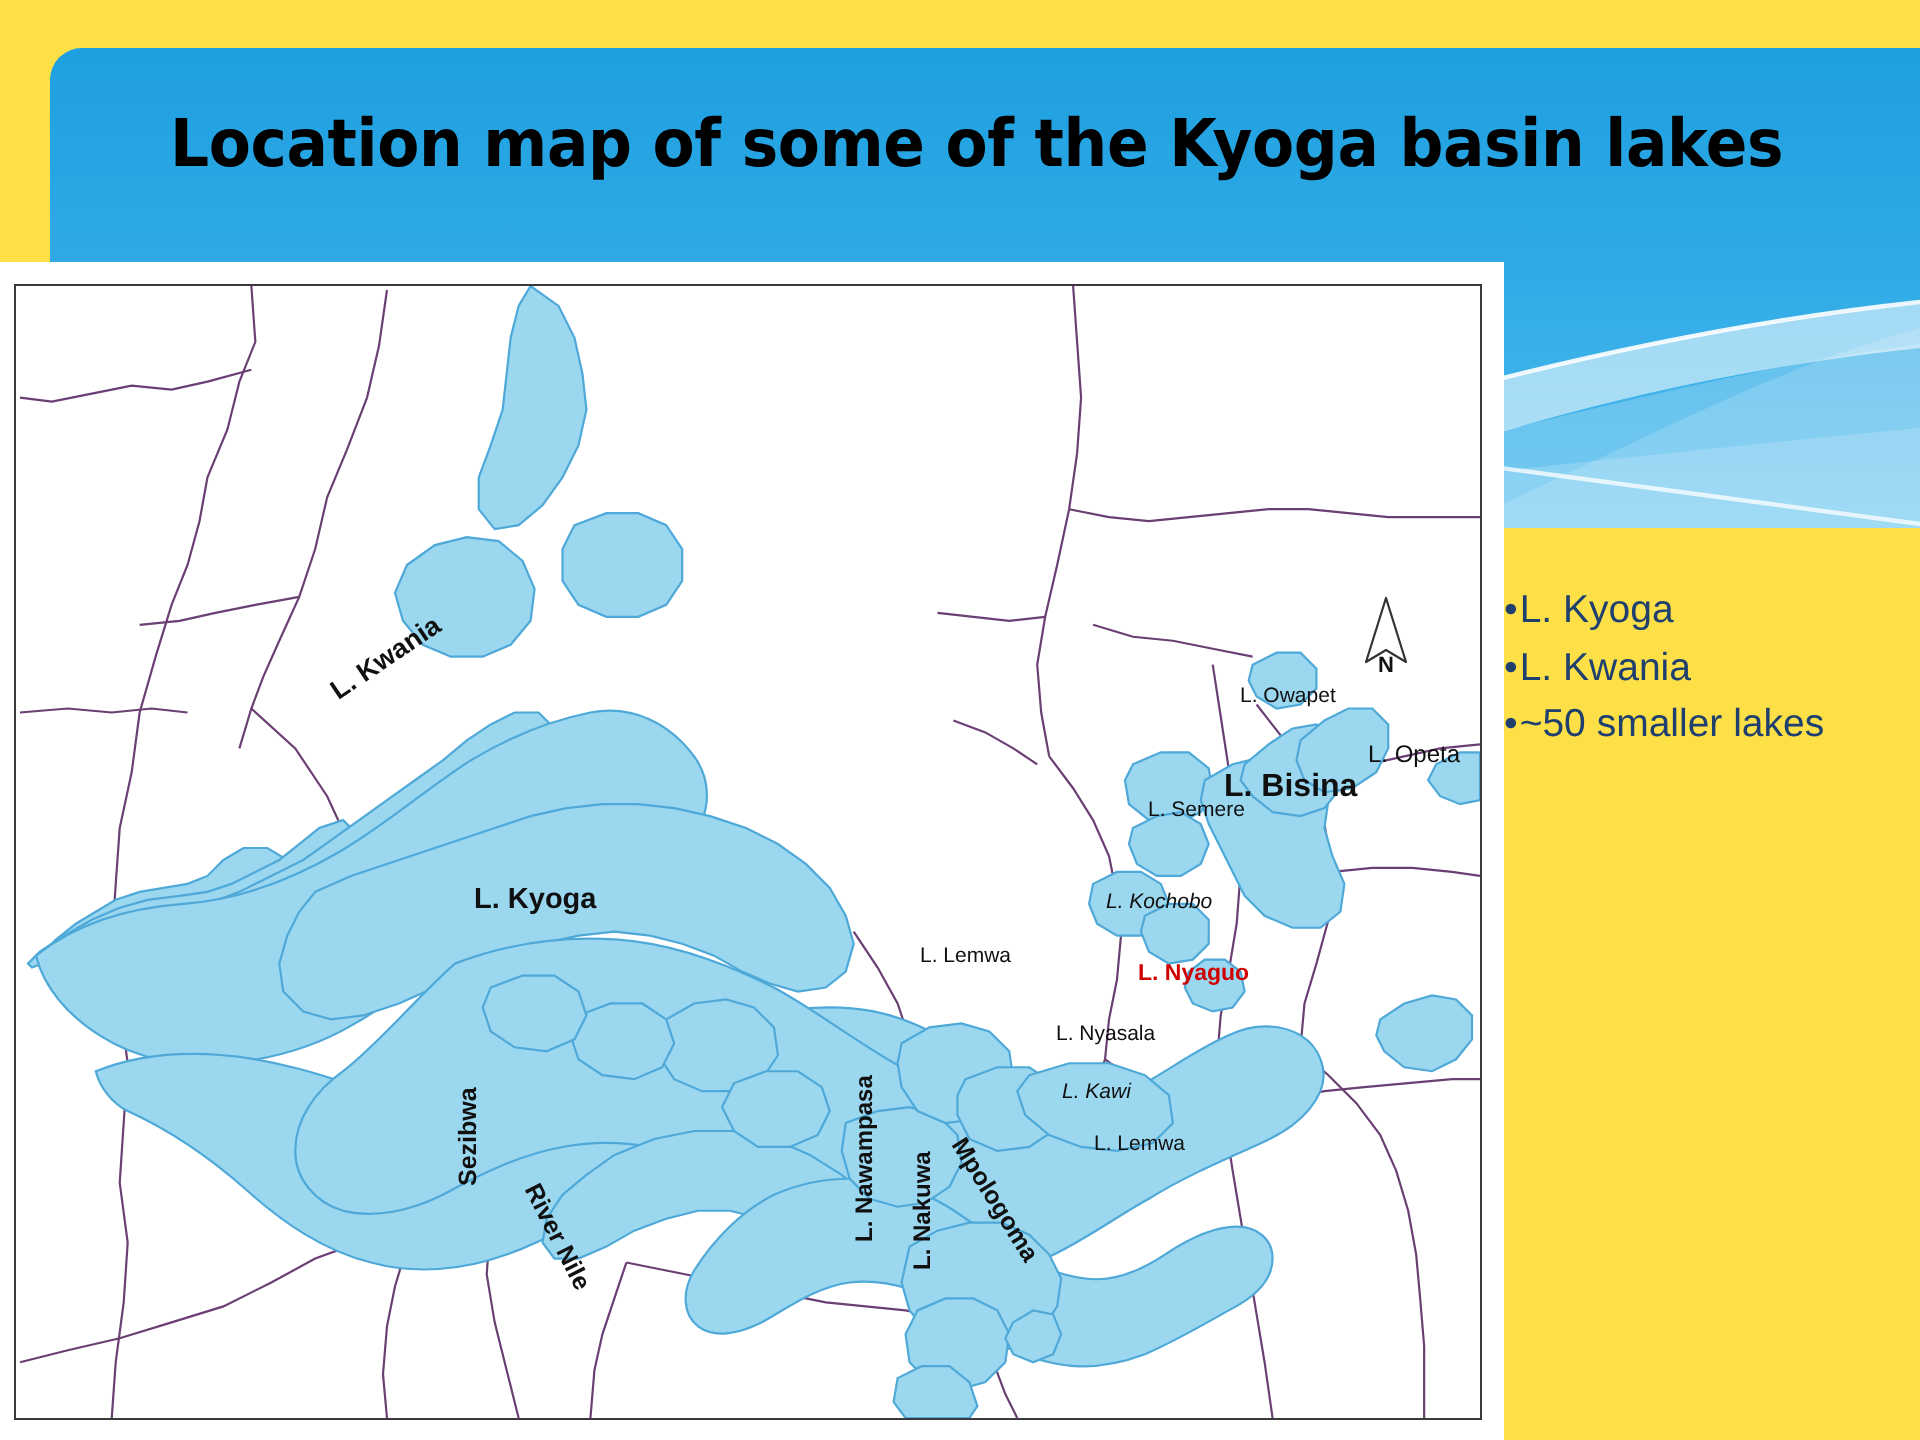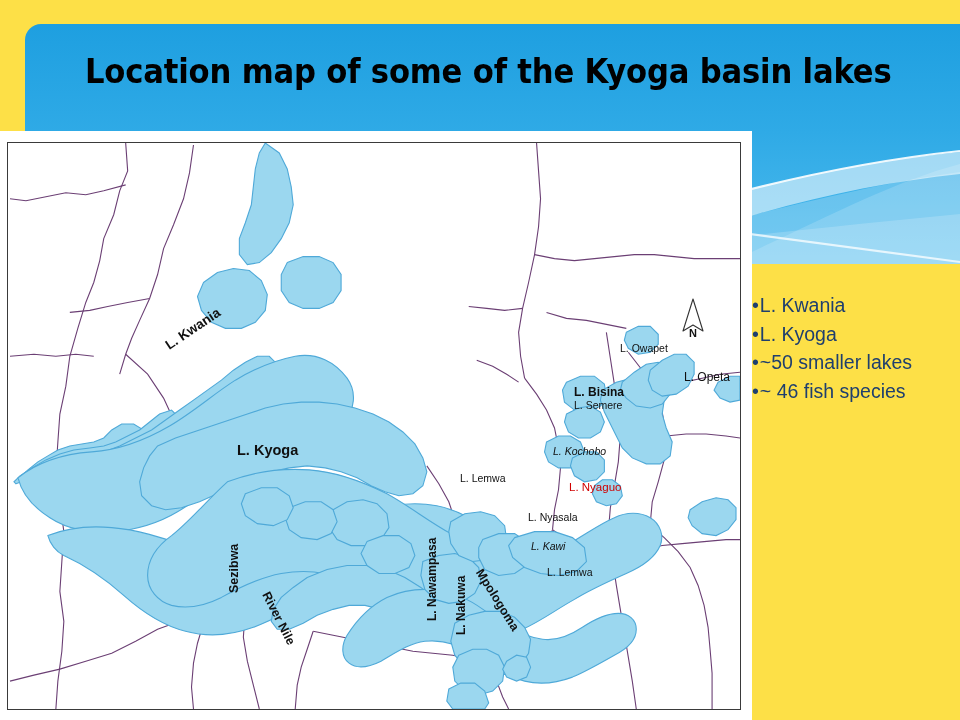--- a/index.html
+++ b/index.html
@@ -50,21 +50,21 @@
   
   .lbl{
     position:absolute;
     font-family:"Liberation Sans", sans-serif;
     color:#101010;
     white-space:nowrap;
     line-height:1;
     pointer-events:none;
   }
   .lbl.bold{font-weight:bold;}
-  .lbl.red{color:#D00000;font-weight:normal;}
+  .lbl.red{color:#D00000;font-weight:bold;}
 
   
   .north{position:absolute;left:668px;top:148px;width:34px;height:52px;}
   .north .n-txt{
     position:absolute;left:0;top:36px;width:34px;text-align:center;
     font-family:"Liberation Sans", sans-serif;font-size:11px;font-weight:bold;color:#111;
   }
 
   
   .bullets{
@@ -251,21 +251,21 @@
                  L708 248 Z"></path>
         <path d="M500 520 L510 514 L520 516 L524 526 L520 536 L510 540
                  L500 536 L496 528 Z"></path>
       </g>
     </svg>
 
     <div class="lbl bold" style="left:155px;top:198px;font-size:13.5px;transform:rotate(-34deg);transform-origin:left top;">L. Kwania</div>
     <div class="lbl bold" style="left:229px;top:300px;font-size:14.5px;">L. Kyoga</div>
     <div class="lbl" style="left:612px;top:200px;font-size:10.5px;">L. Owapet</div>
     <div class="lbl" style="left:676px;top:228px;font-size:12px;">L. Opeta</div>
-    <div class="lbl bold" style="left:566px;top:243px;font-size:12px;">L. Bisina</div>
+    <div class="lbl bold" style="left:604px;top:243px;font-size:16px;">L. Bisina</div>
     <div class="lbl" style="left:566px;top:257px;font-size:10.5px;">L. Semere</div>
     <div class="lbl" style="left:545px;top:303px;font-size:10.5px;font-style:italic;">L. Kochobo</div>
     <div class="lbl red" style="left:561px;top:339px;font-size:11.5px;">L. Nyaguo</div>
     <div class="lbl" style="left:452px;top:330px;font-size:10.5px;">L. Lemwa</div>
     <div class="lbl" style="left:508px;top:369px;font-size:10.5px;padding-left:12px;">L. Nyasala</div>
     <div class="lbl" style="left:523px;top:398px;font-size:10.5px;font-style:italic;">L. Kawi</div>
     <div class="lbl" style="left:539px;top:424px;font-size:10.5px;">L. Lemwa</div>
 
     <div class="lbl bold" style="left:418px;top:478px;font-size:12px;transform:rotate(-90deg);transform-origin:left top;">L. Nawampasa</div>
     <div class="lbl bold" style="left:447px;top:492px;font-size:12px;transform:rotate(-90deg);transform-origin:left top;">L. Nakuwa</div>
@@ -276,19 +276,18 @@
     <div class="north">
       <svg viewBox="0 0 34 40" width="34" height="40">
         <path d="M17 2 L27 34 L17 28 L7 34 Z" fill="#ffffff" stroke="#333333" stroke-width="1.1" stroke-linejoin="round"></path>
       </svg>
       <div class="n-txt">N</div>
     </div>
 
   </div>
 
   <div class="bullets">
+    <div><span class="bdot">•</span><span>L. Kyoga</span></div>
     <div><span class="bdot">•</span><span>L. Kwania</span></div>
-    <div><span class="bdot">•</span><span>L. Kyoga</span></div>
     <div><span class="bdot">•</span><span>~50 smaller lakes</span></div>
-    <div><span class="bdot">•</span><span>~ 46 fish species</span></div>
   </div>
 
 </div>
 
 </body></html>

